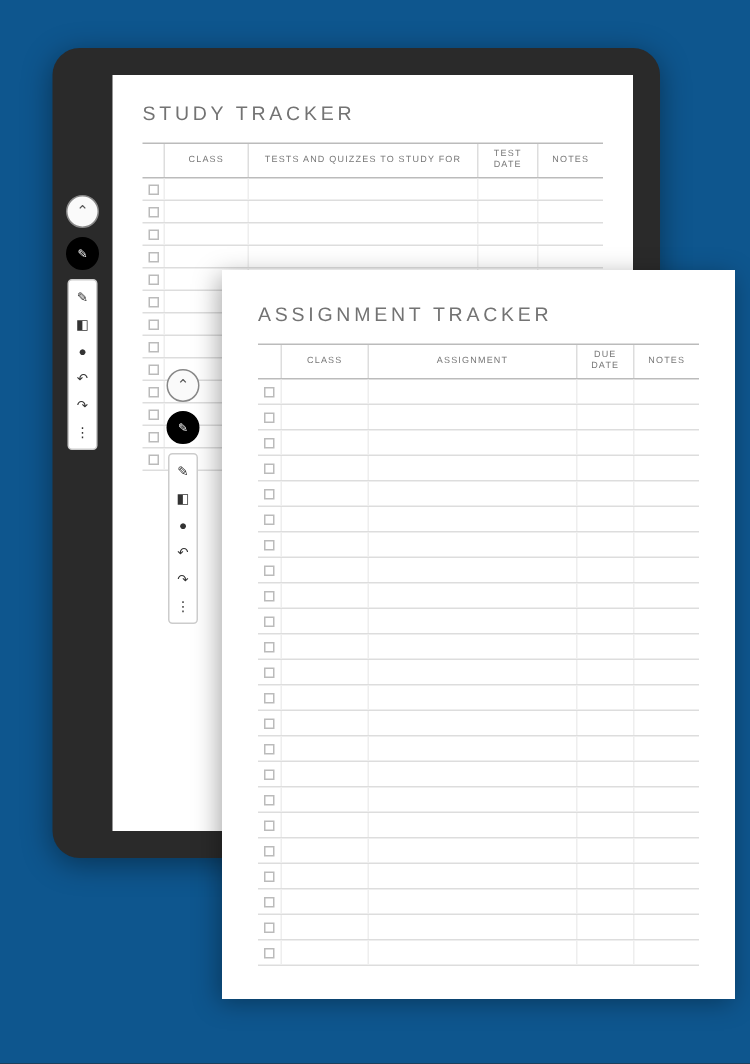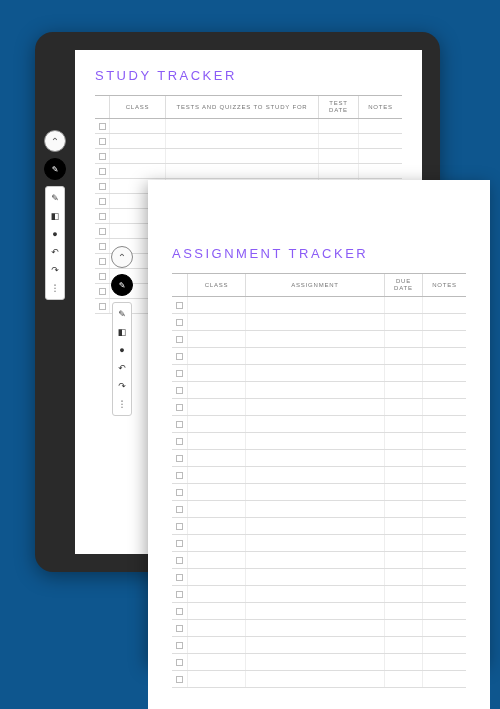--- a/index.html
+++ b/index.html
@@ -78,21 +78,21 @@
 
   
   .tracker-page {
     background: #fff;
     padding: 18px 20px;
   }
   .tracker-title {
     font-size: 13px;
     letter-spacing: 2.5px;
     font-weight: 500;
-    color: #8b5cf6;
+    color: #737373;
     margin-bottom: 12px;
   }
   .headers {
     display: flex;
     border-top: 1px solid #bbb;
     border-bottom: 1px solid #bbb;
     font-size: 6px;
     letter-spacing: 0.8px;
     color: #777;
     text-align: center;
@@ -144,21 +144,20 @@
     position: absolute;
     left: 148px;
     top: 180px;
     width: 342px;
     height: 484px;
     background: #fff;
     box-shadow: -2px 4px 16px rgba(0,0,0,0.35);
   }
   .sheet .tracker-page {
     padding: 22px 24px;
-    margin-top: 44px;
   }
   .sheet .tracker-title { font-size: 13px; }
   .sheet .row { height: 17px; }
   .sheet .col-check { width: 15px; }
   .sheet .col-class { width: 58px; }
   .sheet .col-date  { width: 38px; }
   .sheet .col-notes { width: 44px; }
 
   
   .sheet-toolbar {

